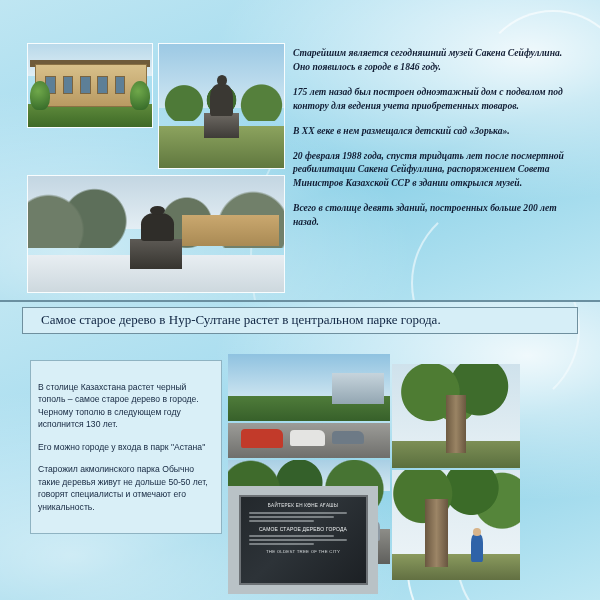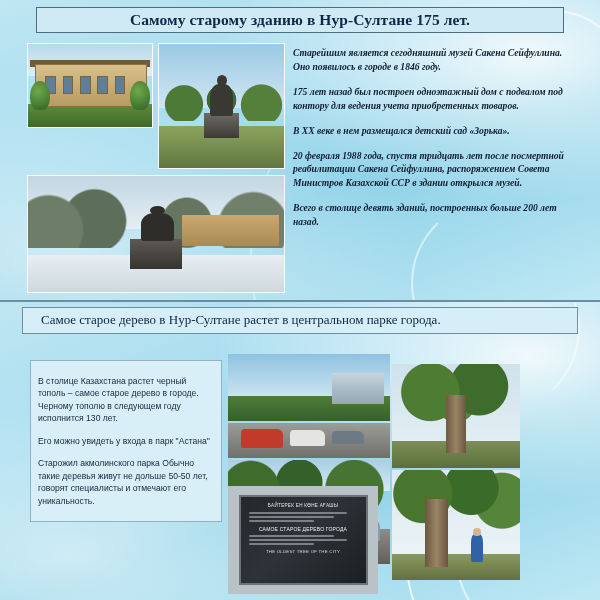--- a/index.html
+++ b/index.html
@@ -168,21 +168,21 @@
   }
 
   .text2 {
     position: absolute;
     left: 30px;
     top: 58px;
     width: 192px;
     box-sizing: border-box;
     background: #d9eff7;
     border: 1px solid #8fb3c2;
-    padding: 14px 7px;
+    padding: 20px 7px;
   }
   .text2 p {
     margin: 0 0 10px 0;
     font-family: "Liberation Sans", sans-serif;
     font-size: 8.6px;
     line-height: 1.45;
     color: #14263f;
   }
   .text2 p:last-child { margin-bottom: 0; }
 
@@ -292,23 +292,20 @@
 <body>
 
 <div class="page">
 
   <section class="slide slide1">
     <div class="swirl s1a"></div>
     <div class="swirl s1b"></div>
     <div class="swirl s1c"></div>
     <div class="swirl s1d"></div>
 
-    <div class="title1">
-      <span>Самому старому зданию в Нур-Султане 175 лет.</span>
-    </div>
 
     <div class="ph border p1 p1scene">
       <div class="sky"></div>
       <div class="ground"></div>
       <div class="roof"></div>
       <div class="bld"></div>
       <div class="win" style="left:14%"></div>
       <div class="win" style="left:28%"></div>
       <div class="win" style="left:42%"></div>
       <div class="win" style="left:56%"></div>
@@ -349,21 +346,21 @@
     <div class="swirl s2a"></div>
     <div class="swirl s2b"></div>
     <div class="swirl s2c"></div>
 
     <div class="title2">
       <div>Самое старое дерево в Нур-Султане растет в центральном парке города.</div>
     </div>
 
     <div class="text2">
       <p>В столице Казахстана растет черный тополь – самое старое дерево в городе. Черному тополю в следующем году исполнится 130 лет.</p>
-      <p>Его можно увидеть у входа в парк "Астана"</p>
+      <p>Его можно городе у входа в парк "Астана"</p>
       <p>Старожил акмолинского парка Обычно такие деревья живут не дольше 50-50  лет, говорят специалисты и отмечают его уникальность.</p>
     </div>
 
     <div class="ph p4">
       <div class="sky"></div>
       <div class="greenband"></div>
       <div class="bldg"></div>
       <div class="ground"></div>
       <div class="car1"></div>
       <div class="car2"></div>

